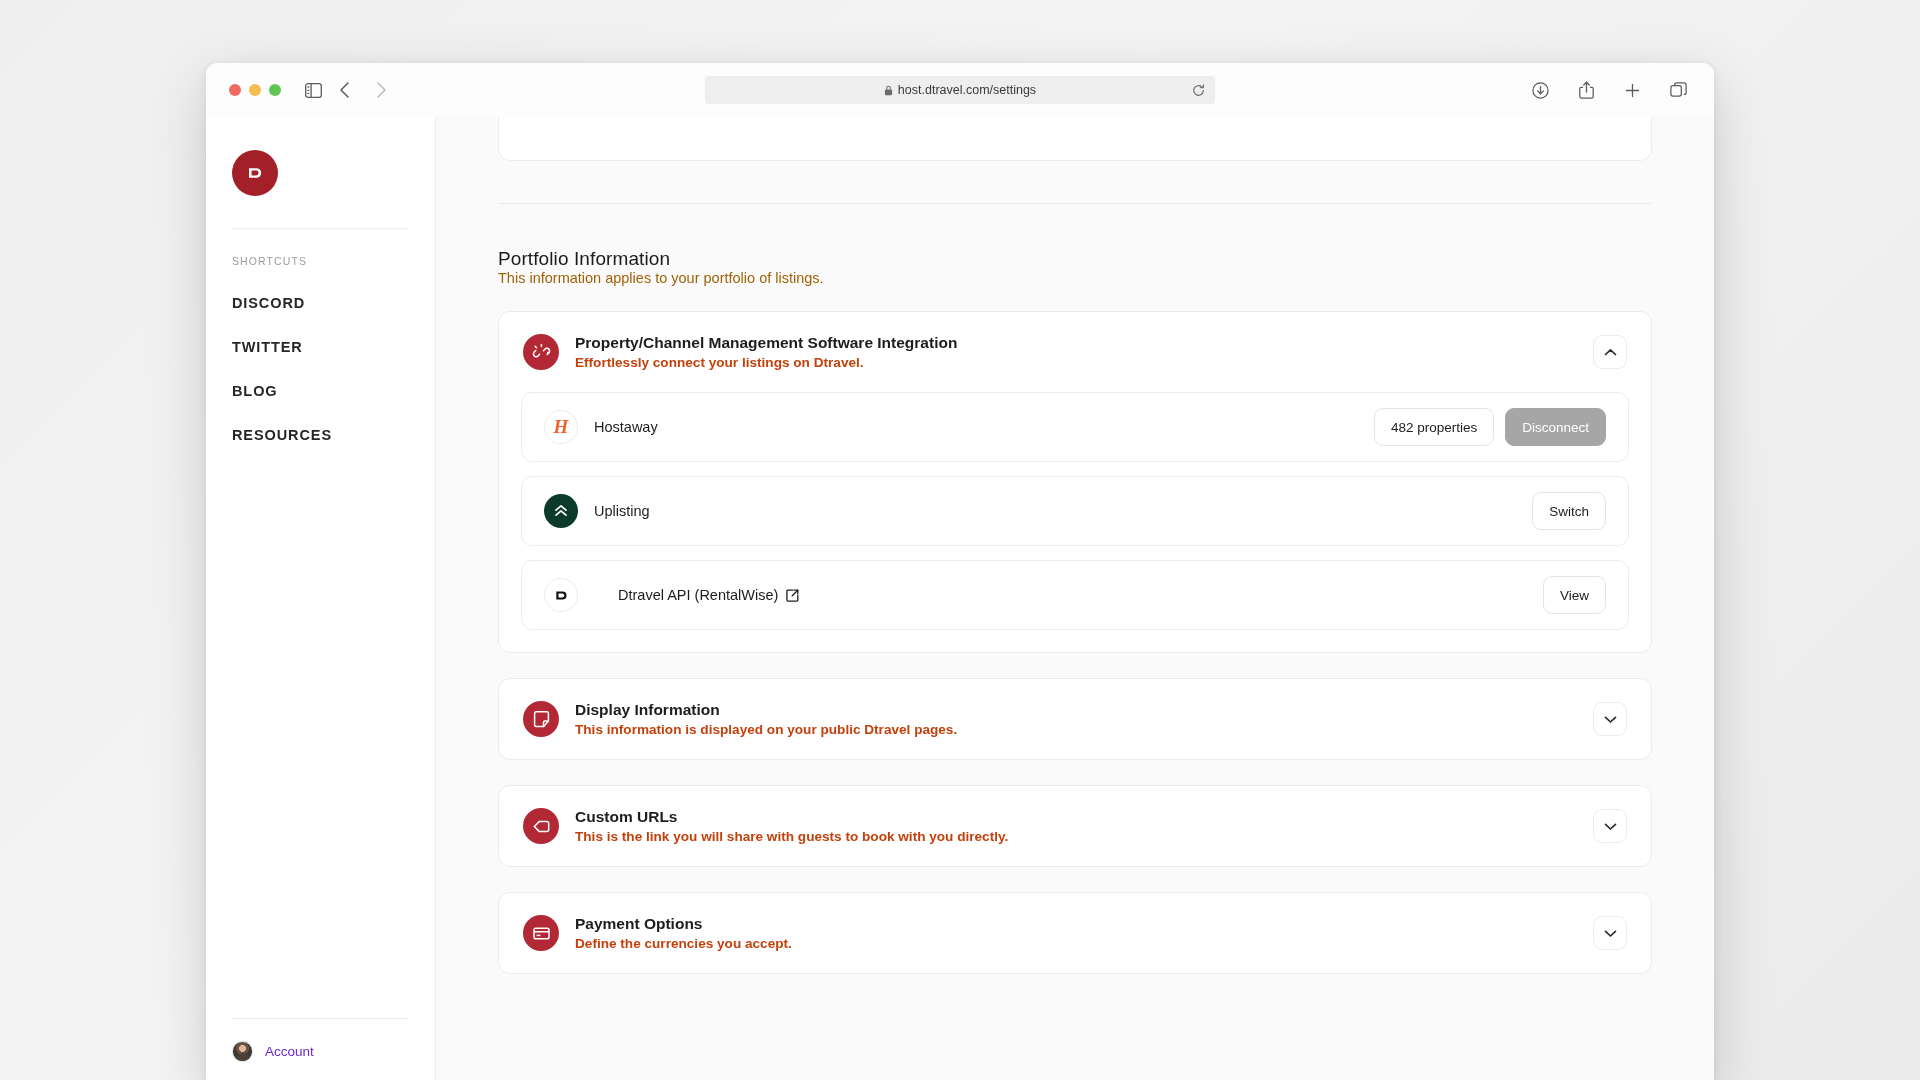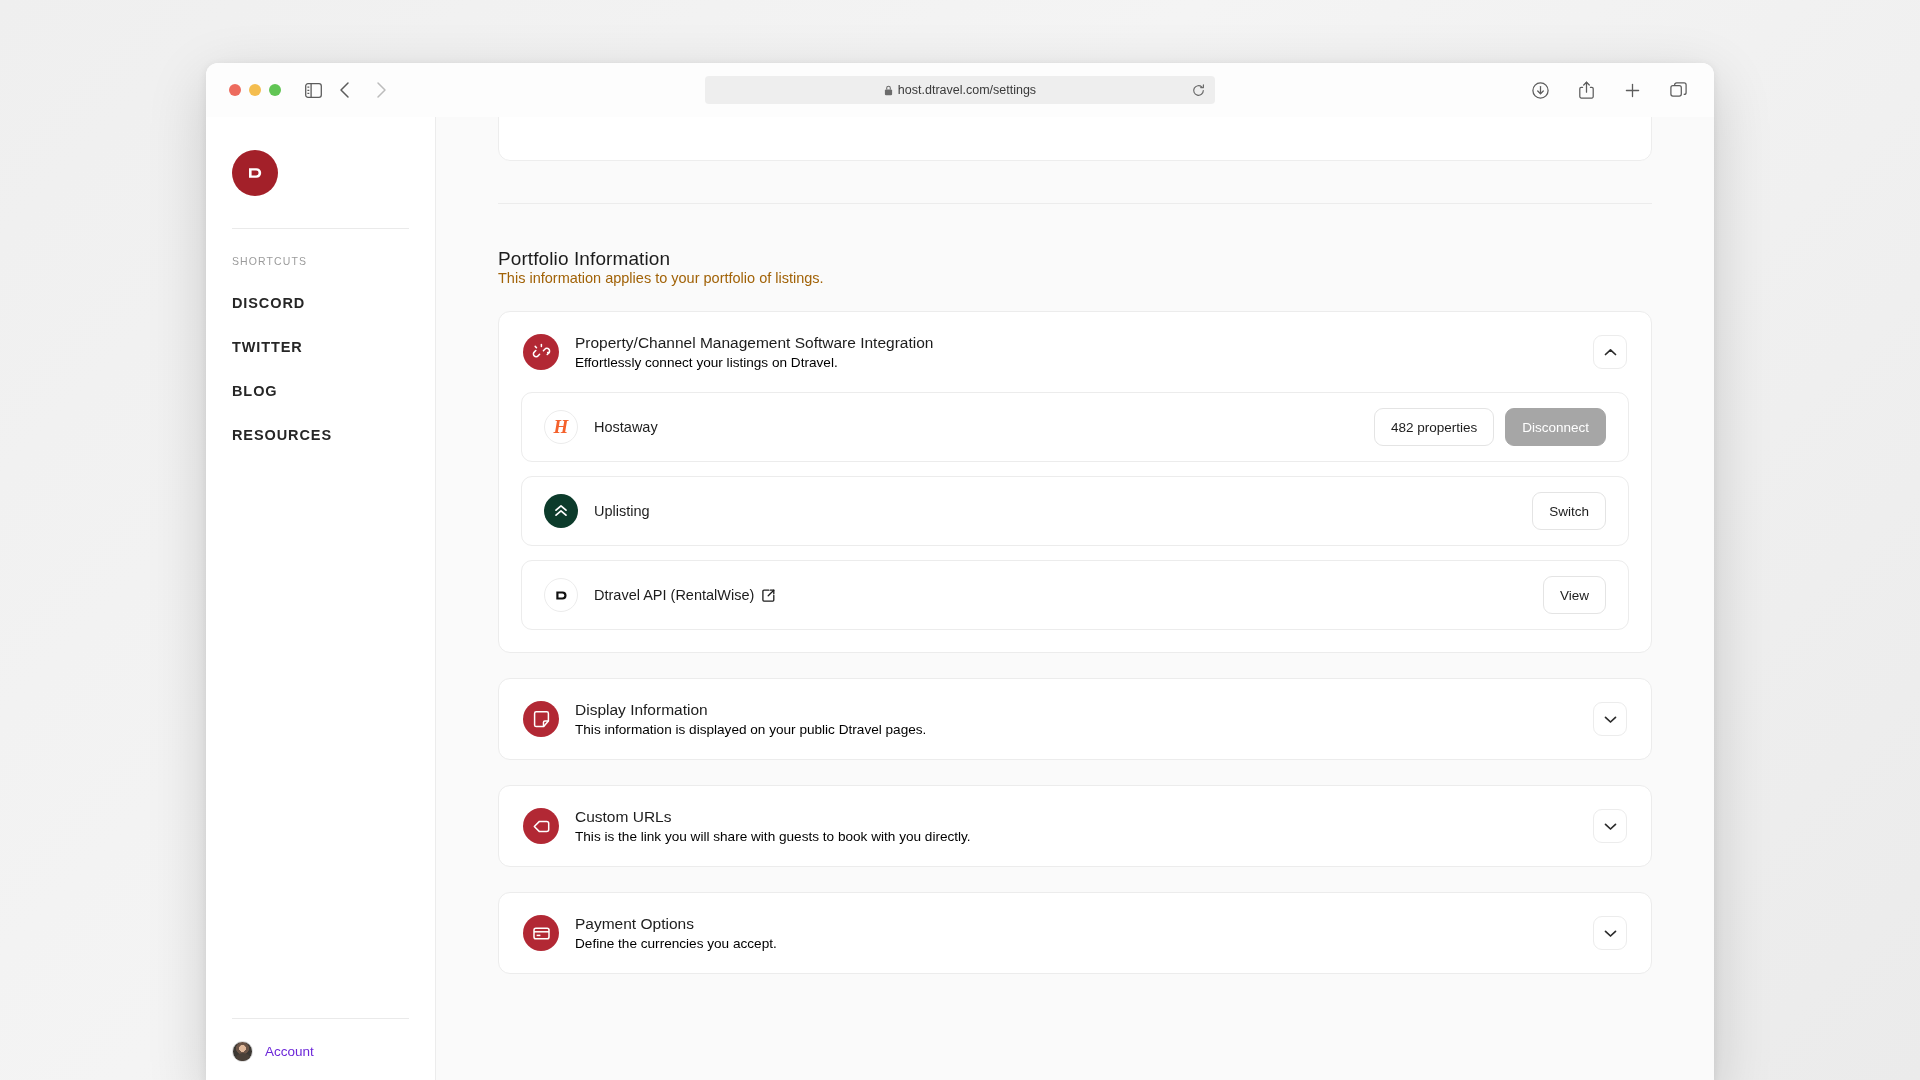--- a/index.html
+++ b/index.html
@@ -135,46 +135,46 @@
   .hr { height:1px; background:#ececec; margin: 42px 0 0 0; }
 
   .section-title { font-size: 19px; color:#1c1c1c; margin-top: 44px; letter-spacing:0.1px;}
   .section-sub { font-size: 14.5px; color:#a16207; }
 
   .panel {
     margin-top: 25px;
     background:#fff; border:1px solid #ececec; border-radius: 12px;
   }
   .panel-head {
-    display:flex; align-items:center; padding: 22px 24px;
+    display:flex; align-items:center; padding: 22px 24px; font-weight: bold;
   }
   .circ-icon {
     width: 36px; height: 36px; border-radius:50%;
     background:#b22834; color:#fff; flex:none;
     display:flex; align-items:center; justify-content:center;
     margin-right: 16px;
   }
   .panel-texts { flex:1; min-width:0; }
   .panel-title { font-size: 15.5px; color:#1d1d1d; }
-  .panel-desc { font-size: 13.6px; color:#000000; margin-top:3px; }
+  .panel-desc { font-size: 13.6px; color:#c2410c; margin-top:3px; }
   .chev-btn {
     width: 34px; height:34px; border-radius:9px; border:1px solid #ececec;
     background:#fff; display:flex; align-items:center; justify-content:center;
     cursor:pointer; flex:none; color:#2b2b2b;
   }
   .panel-body { padding: 0 22px 22px 22px; }
 
   .integration-row {
     border:1px solid #ececec; border-radius: 11px;
     background:#fff;
     height: 70px;
     display:flex; align-items:center; padding: 0 22px;
     margin-bottom: 14px;
   }
-  .integration-row:last-child { margin-bottom: 0; }
+  .integration-row:last-child { margin-bottom: 0; gap: 24px; }
   .int-logo { width: 34px; height:34px; border-radius:50%; flex:none;
     display:flex; align-items:center; justify-content:center; margin-right: 16px; }
   .int-logo.hostaway { border:1px solid #ececec; background:#fff; color:#f4612c;
     font-family:"Liberation Serif", serif; font-style:italic; font-weight:700; font-size:19px;}
   .int-logo.uplisting { background:#0c3b2b; color:#fff; }
   .int-logo.dtravel { border:1px solid #ececec; background:#fff; color:#111; }
   .int-name { font-size: 14.5px; color:#1d1d1d; flex:1;
     display:flex; align-items:center; gap:8px;}
   .ext-icon { color:#1d1d1d; display:flex; align-items:center; }
   .btn {

